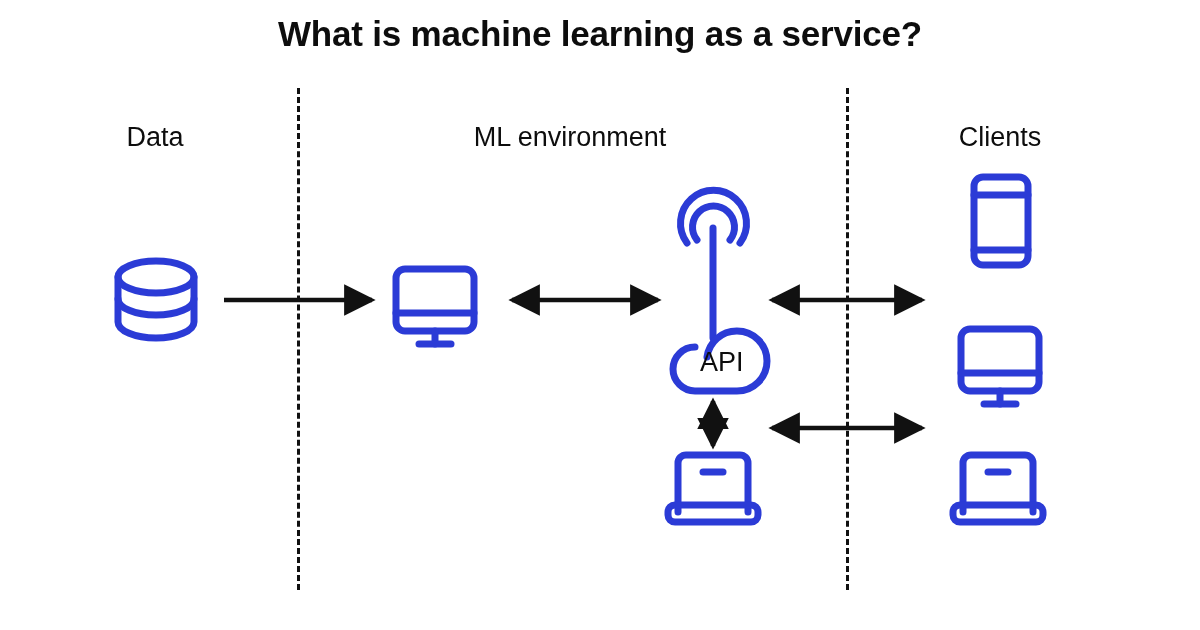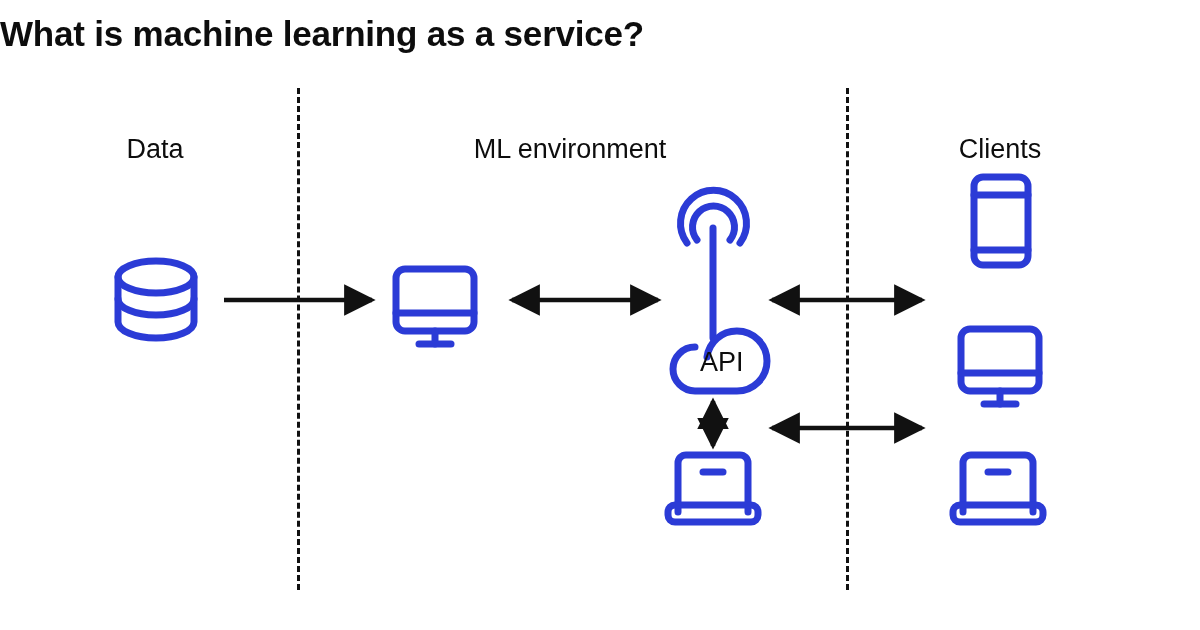--- a/index.html
+++ b/index.html
@@ -18,33 +18,33 @@
     position: relative;
     width: 1200px;
     height: 630px;
     background: #ffffff;
   }
   .title {
     position: absolute;
     left: 0;
     top: 14px;
     width: 1200px;
+    text-align: center;
     font-size: 35px;
     font-weight: 700;
     letter-spacing: -0.2px;
     color: #0d0d0d;
   }
   .col-label {
     position: absolute;
     font-size: 27px;
     font-weight: 400;
     color: #0d0d0d;
     text-align: center;
     white-space: nowrap;
-    margin-top: 12px;
   }
   #label-data   { left: 60px;  top: 122px; width: 190px; }
   #label-ml     { left: 440px; top: 122px; width: 260px; }
   #label-clients{ left: 900px; top: 122px; width: 200px; }
 
   .divider {
     position: absolute;
     top: 88px;
     width: 0;
     height: 502px;

